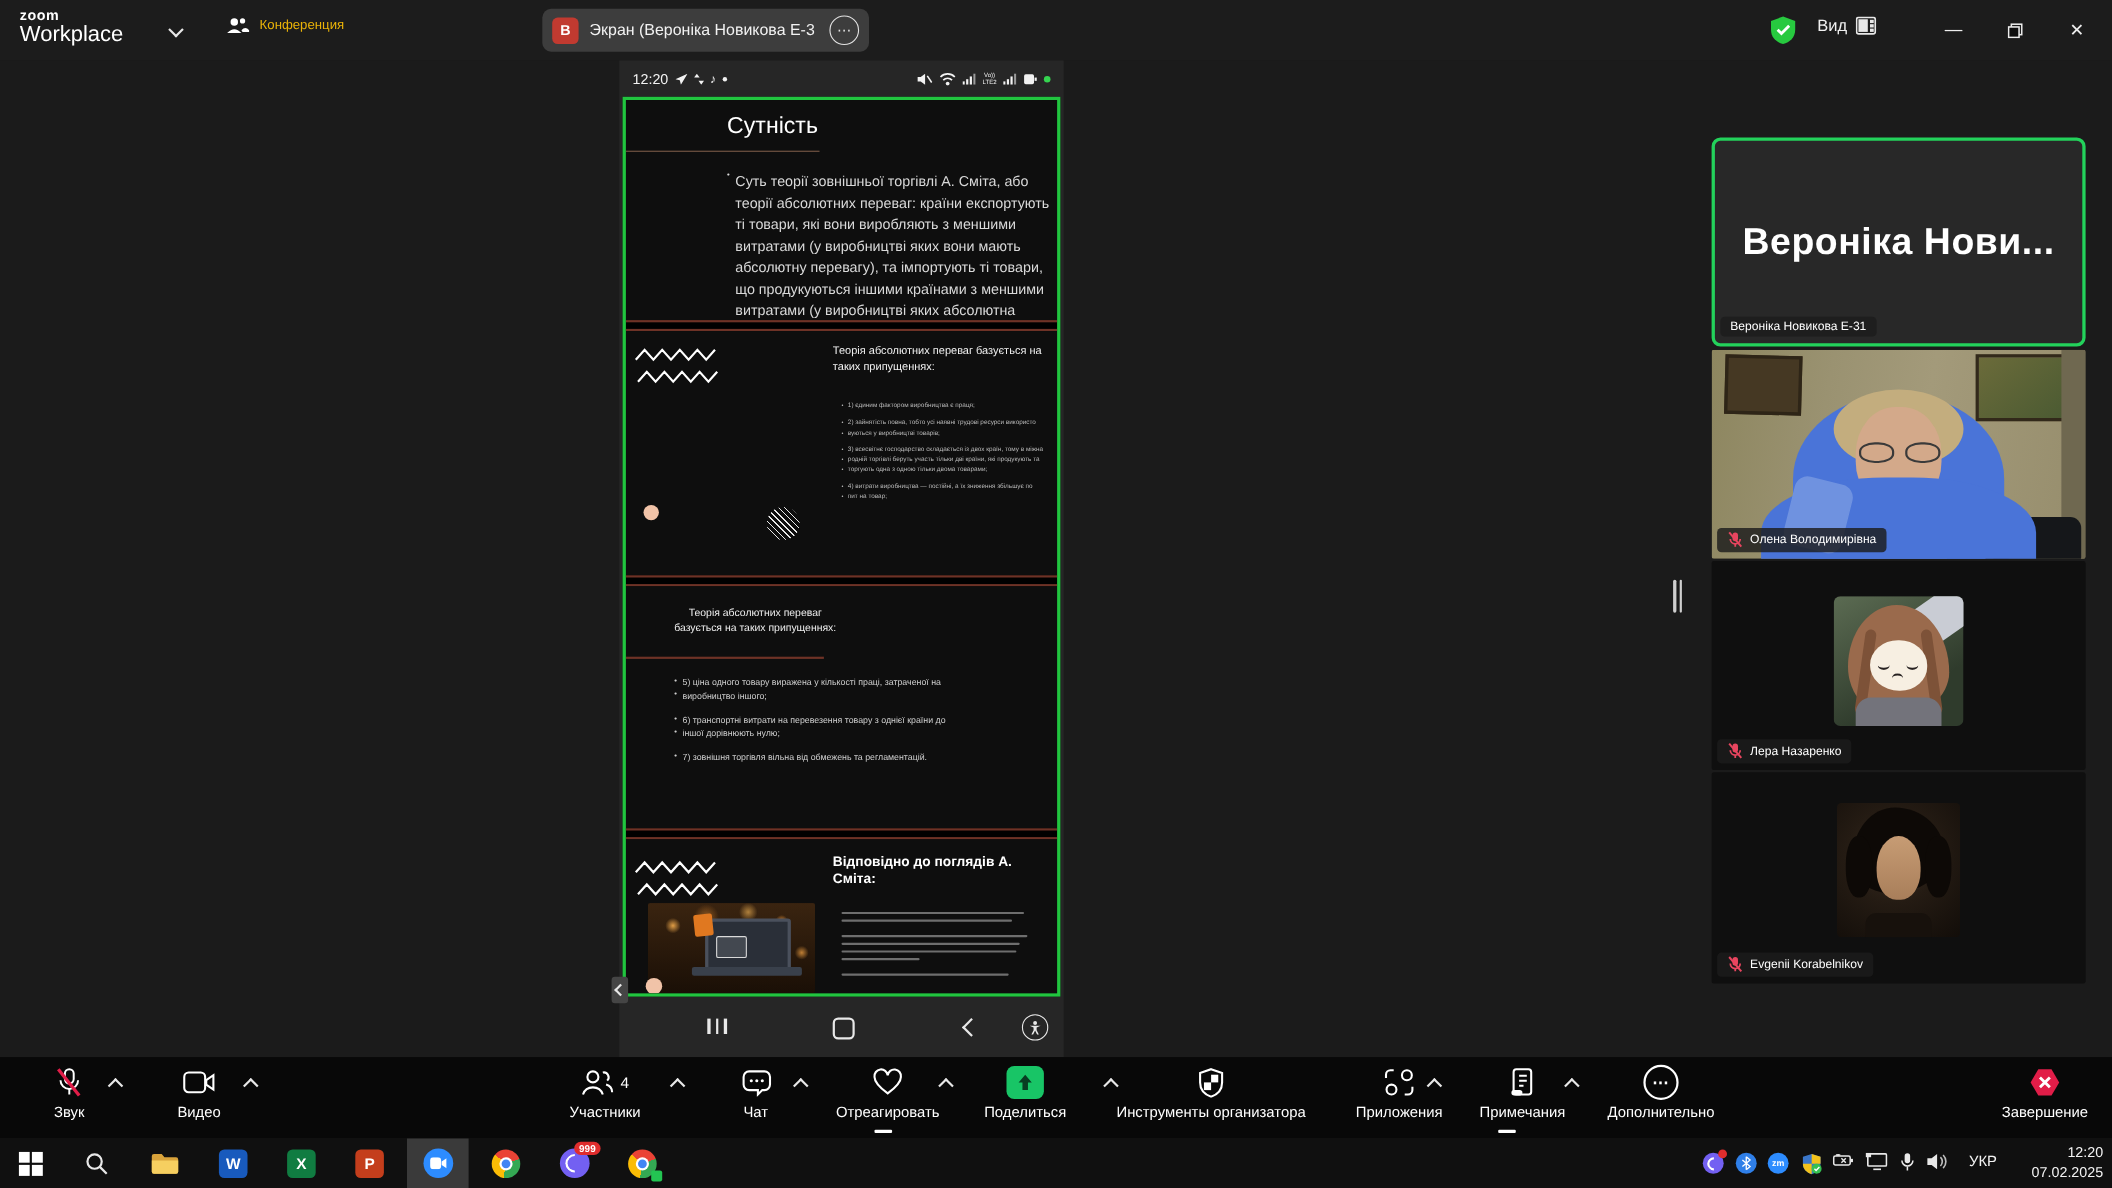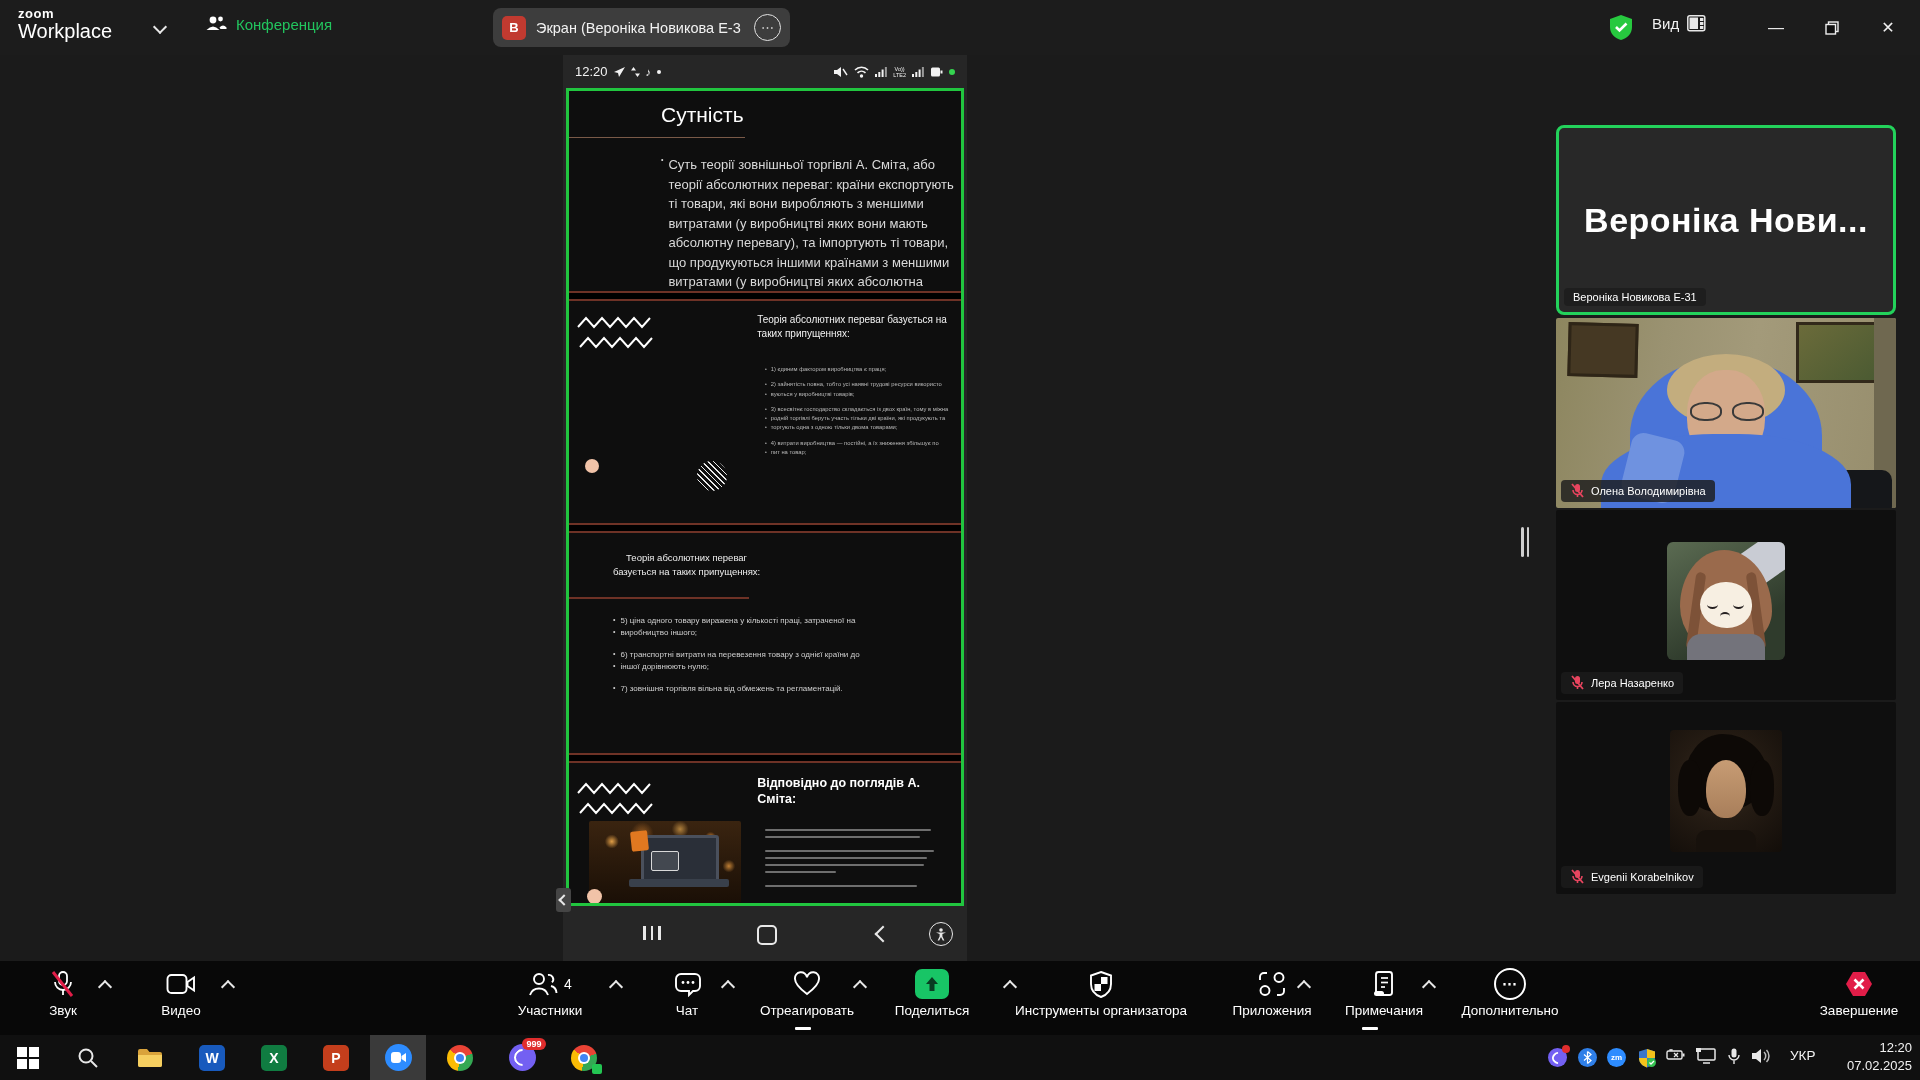--- a/index.html
+++ b/index.html
@@ -7,21 +7,21 @@
          font-family:"Liberation Sans",sans-serif;color:#fff;}
   .abs{position:absolute;}
   
   .titlebar{position:absolute;left:0;top:0;width:1920px;height:55px;background:#1c1c1c;}
   .logo-zoom{font-size:13px;font-weight:bold;letter-spacing:.5px;line-height:13px;}
   .logo-wp{font-size:20px;font-weight:500;line-height:22px;}
   .chev{display:inline-block;width:8px;height:8px;border-top:2px solid #e8e8e8;border-right:2px solid #e8e8e8;}
   .chev-up{transform:rotate(-45deg);}
   .chev-down{transform:rotate(135deg);}
   .chev-left{transform:rotate(-135deg);}
-  .conf-tab{display:flex;align-items:flex-end;gap:9px;font-size:15px;color:#22c55e;}
+  .conf-tab{display:flex;align-items:flex-start;gap:9px;font-size:12px;color:#eab308;}
   .screen-tab{position:absolute;left:493px;top:8px;width:297px;height:39px;background:#3d3d3d;border-radius:8px;
               display:flex;align-items:center;padding:0 9px;box-sizing:border-box;}
   .tab-avatar{width:24px;height:24px;border-radius:5px;background:#c13a30;color:#fff;font-size:13px;font-weight:bold;
               display:flex;align-items:center;justify-content:center;flex:0 0 auto;}
   .tab-title{font-size:14.5px;color:#f2f2f2;margin-left:10px;white-space:nowrap;overflow:hidden;flex:1;}
   .tab-menu{width:25px;height:25px;border:1.5px solid #e3e3e3;border-radius:50%;display:flex;align-items:center;
             justify-content:center;font-size:13px;color:#e3e3e3;margin-left:6px;flex:0 0 auto;}
   .win-ctl{position:absolute;top:0;width:48px;height:55px;display:flex;align-items:center;justify-content:center;
            font-size:16px;color:#eee;}
   .view-btn{position:absolute;left:1652px;top:15px;display:flex;align-items:center;gap:8px;font-size:15px;color:#f0f0f0;}

